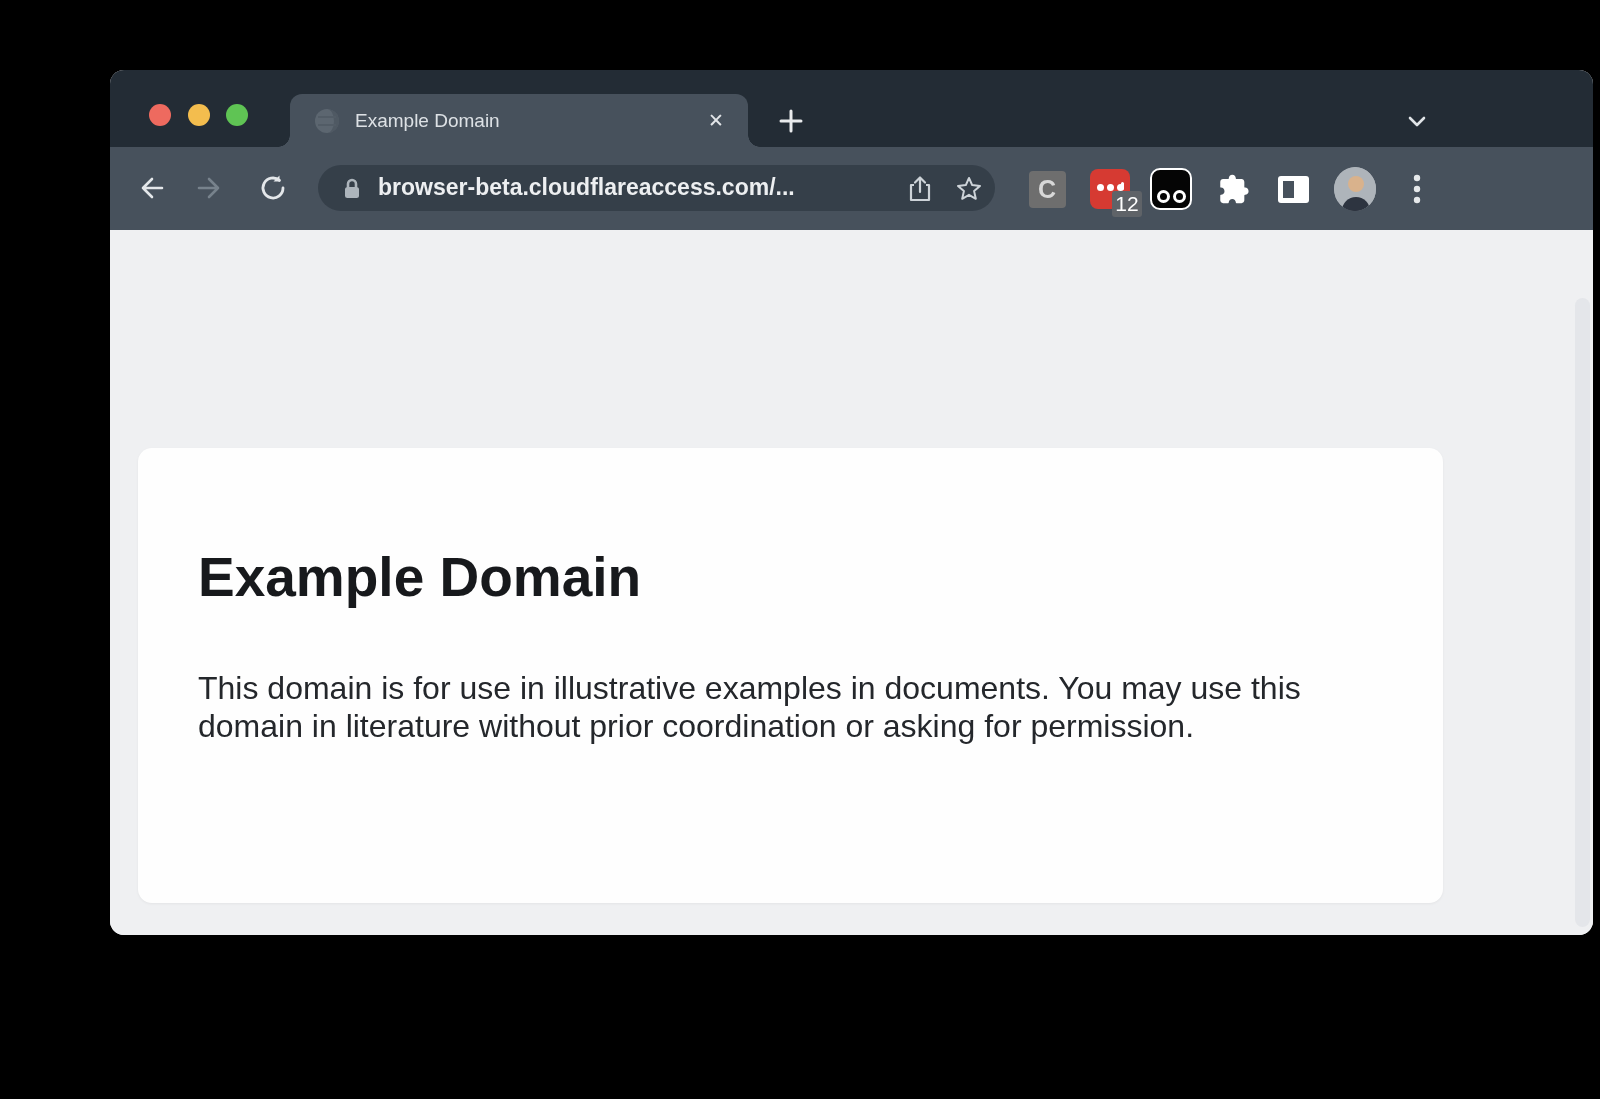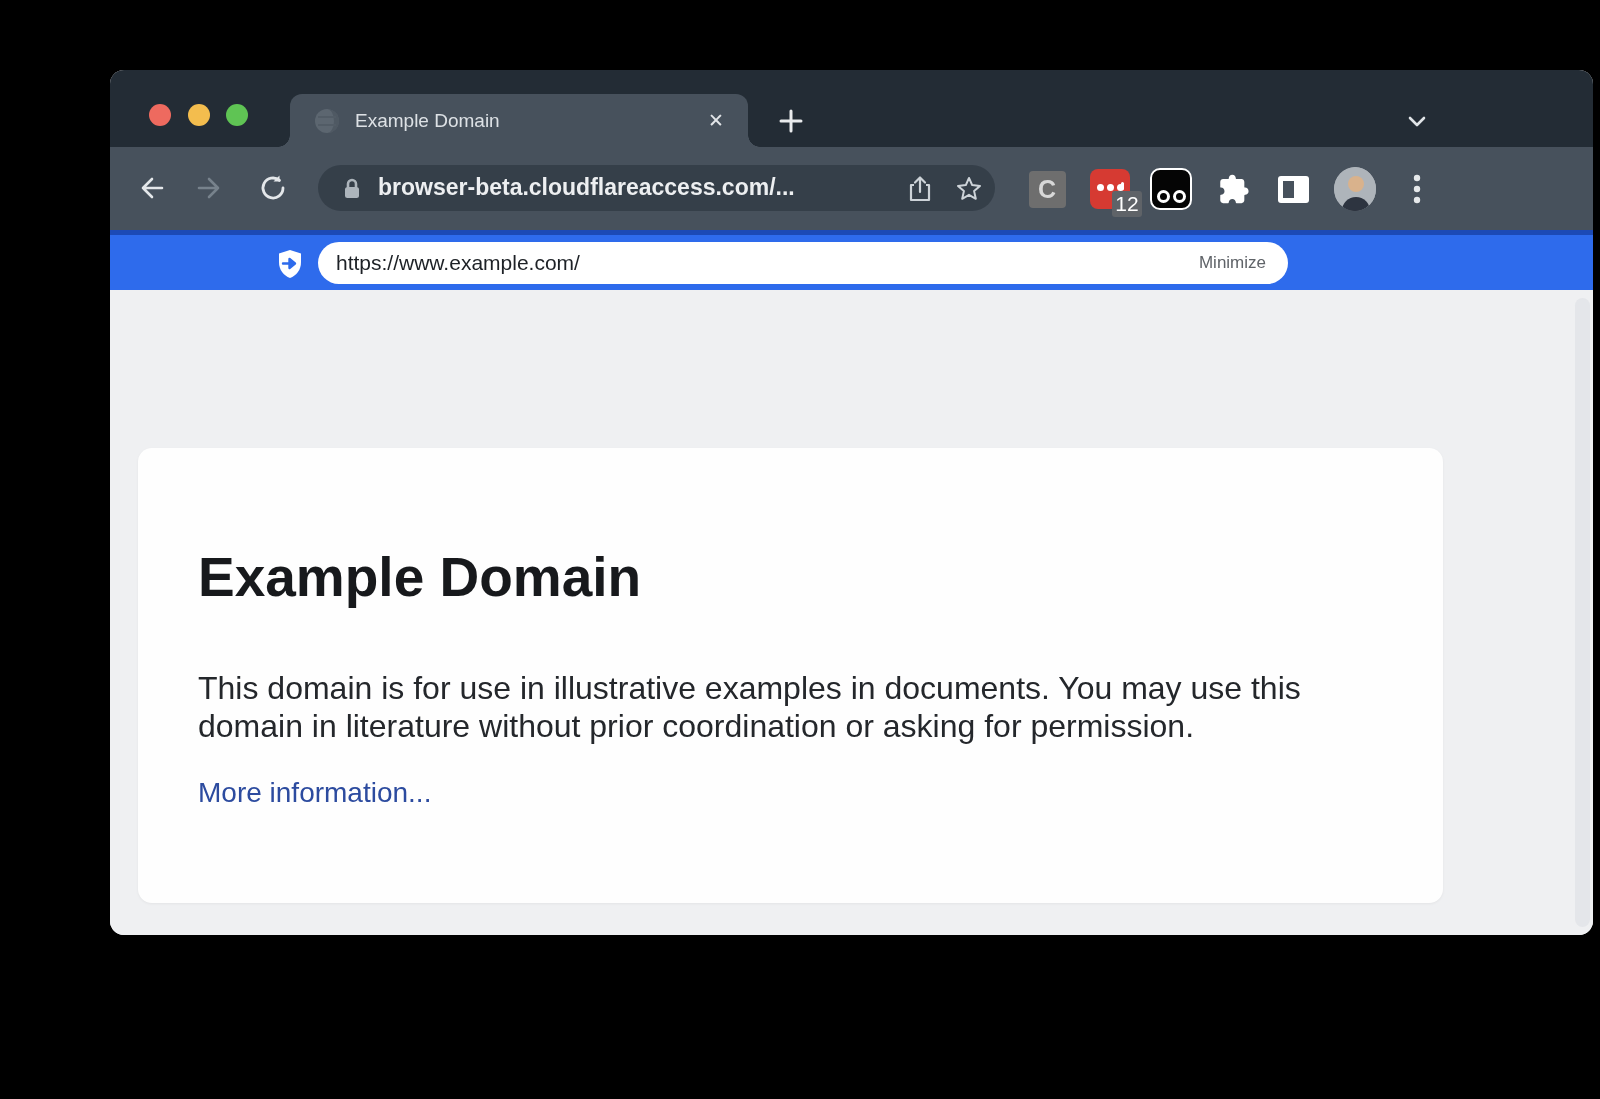--- a/index.html
+++ b/index.html
@@ -202,35 +202,22 @@
 
     <div class="ext menu-dots">
       <svg width="8" height="32" viewBox="0 0 8 32">
         <circle cx="4" cy="5" r="3.2" fill="#E6E9EB"></circle>
         <circle cx="4" cy="16" r="3.2" fill="#E6E9EB"></circle>
         <circle cx="4" cy="27" r="3.2" fill="#E6E9EB"></circle>
       </svg>
     </div>
   </div>
 
-  <div class="isobar">
-    <span class="iso-shield">
-      <svg width="28" height="30" viewBox="0 0 28 30">
-        <path d="M14 1 L25 4.5 V13 C25 21 20.5 26.5 14 29 C7.5 26.5 3 21 3 13 V4.5 Z" fill="#FFFFFF"></path>
-        <path d="M7 14.5 H17 M13.5 10 L19 14.5 L13.5 19 Z" stroke="#2E6BEC" stroke-width="2.4" fill="#2E6BEC" stroke-linecap="round" stroke-linejoin="round"></path>
-      </svg>
-    </span>
-    <div class="iso-input">
-      <span class="iso-url">https://www.example.com/</span>
-      <span class="iso-min">Minimize</span>
-    </div>
-  </div>
 
   <div class="content">
     <div class="scrollbar"></div>
     <div class="card">
       <h1>Example Domain</h1>
       <p>This domain is for use in illustrative examples in documents. You may use this domain in literature without prior coordination or asking for permission.</p>
-      <a href="#">More information...</a>
     </div>
   </div>
 
 </div>
 
 </body></html>

